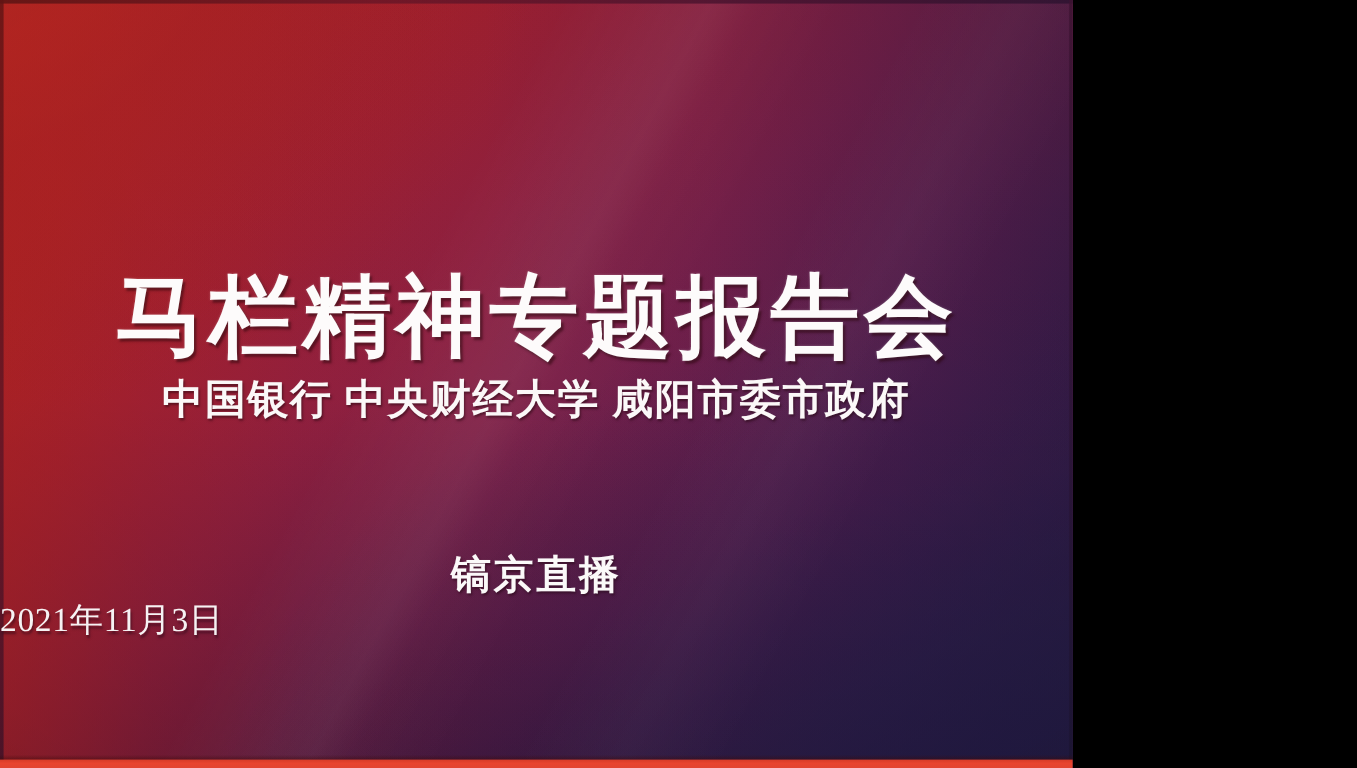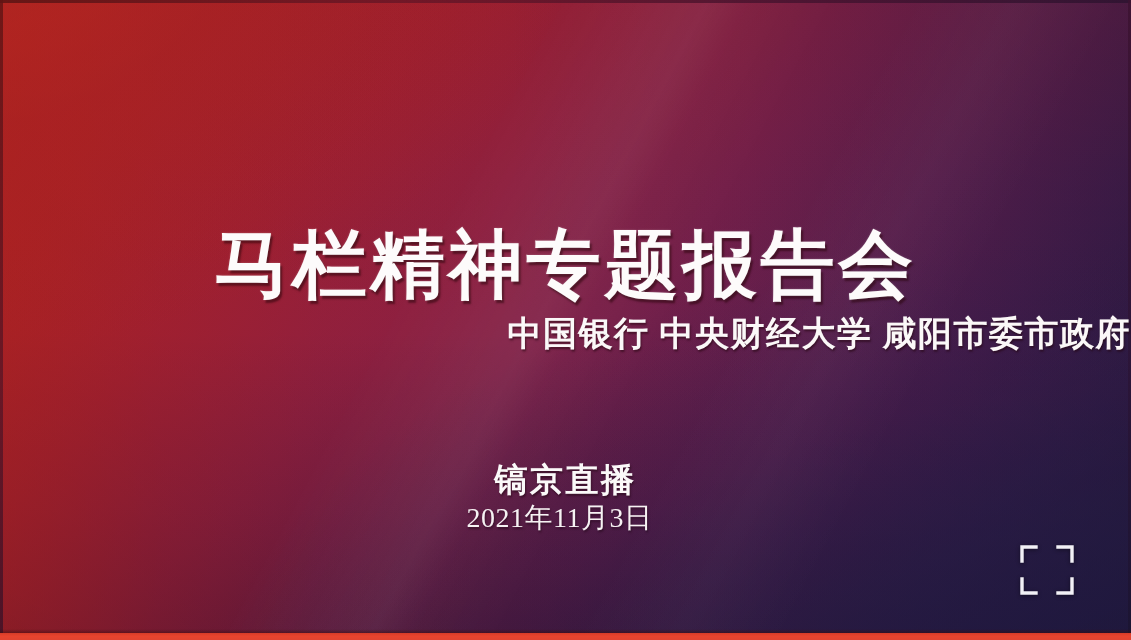--- a/index.html
+++ b/index.html
@@ -5,21 +5,21 @@
 <style>
   html, body {
     margin: 0;
     padding: 0;
     background: #000;
   }
   * { box-sizing: border-box; }
 
   .screen {
     position: relative;
-    width: 1131px;
+    width: 894px;
     height: 640px;
     overflow: hidden;
     font-family: "Liberation Serif", "DejaVu Serif", serif;
     background: #7a2045;
     user-select: none;
   }
 
   
   .bg-base {
     position: absolute;
@@ -172,21 +172,21 @@
     text-shadow:
        2px 3px 2px rgba(40,4,10,0.55),
        0 0 2px rgba(255,255,255,0.30);
     white-space: nowrap;
   }
 
   .subtitle {
     position: absolute;
     top: 314px;
     left: 0; right: 0;
-    text-align: right;
+    text-align: center;
     color: #fbf8f8;
     font-family: "Liberation Serif", "DejaVu Serif", serif;
     font-weight: 700;
     font-size: 34px;
     line-height: 1.2;
     letter-spacing: 1.5px;
     text-shadow:
        1px 2px 2px rgba(35,4,12,0.55),
        0 0 1px rgba(255,255,255,0.25);
     white-space: nowrap;
@@ -207,21 +207,20 @@
        1px 2px 2px rgba(35,6,18,0.55),
        0 0 1px rgba(255,255,255,0.22);
     white-space: nowrap;
     margin-top: 15px;
   }
 
   .date {
     position: absolute;
     top: 501px;
     left: 0; right: 12px;
-    text-align: center;
     color: #f6f2f3;
     font-family: "Liberation Serif", "DejaVu Serif", serif;
     font-weight: 400;
     font-size: 28px;
     line-height: 1.2;
     letter-spacing: 0.5px;
     text-shadow:
        1px 2px 2px rgba(30,6,20,0.50);
     white-space: nowrap;
   }

